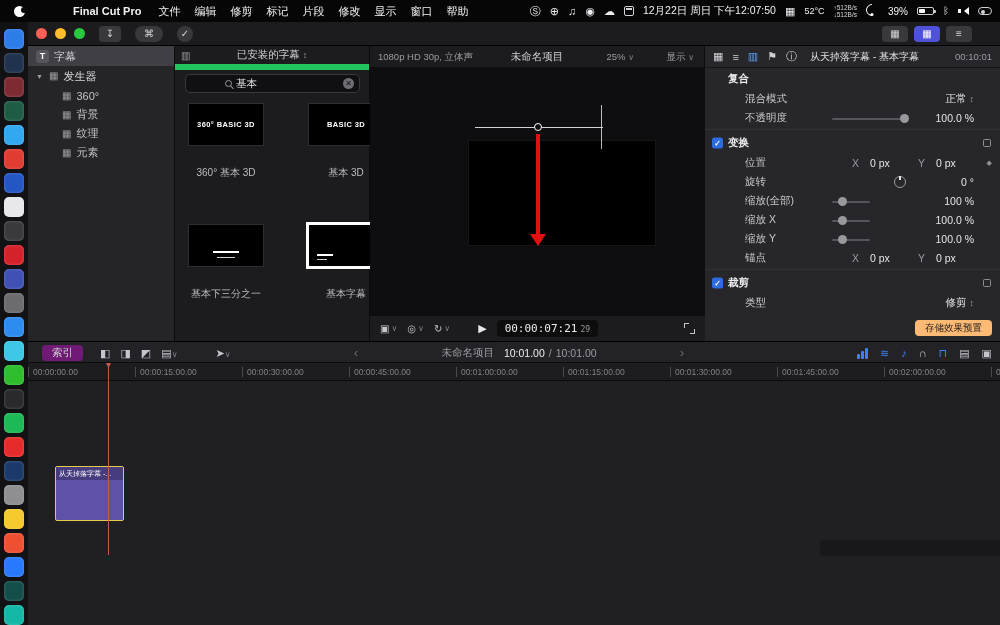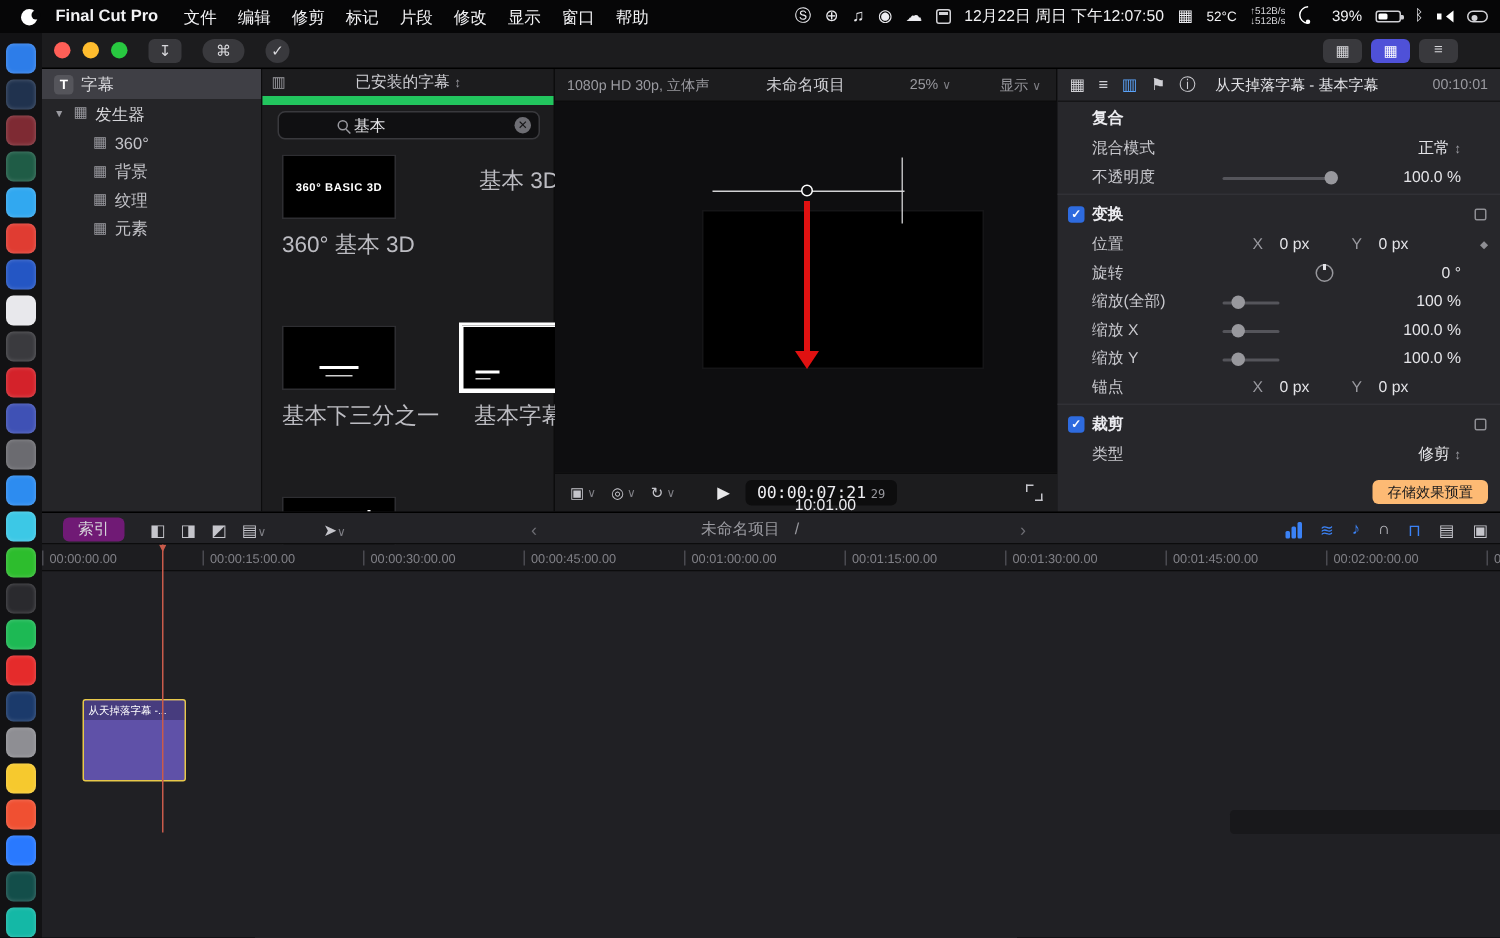--- a/index.html
+++ b/index.html
@@ -4,21 +4,21 @@
 <style>
   * { margin:0; padding:0; box-sizing:border-box; }
   html,body { width:1000px; height:625px; background:#000; font-family:"Liberation Sans",sans-serif; overflow:hidden; }
   #screen { position:relative; width:1000px; height:625px; background:#161618; }
 
   
   #menubar { position:absolute; left:0; top:0; width:1000px; height:22px; background:#060607;
     display:flex; align-items:center; color:#f2f2f4; font-size:11px; padding:0 8px; z-index:40; }
   .apple-logo { width:11px; height:11px; background:#fff; border-radius:50%; position:relative; margin:0 12px 0 6px; }
   .apple-logo::after { content:""; position:absolute; right:-2px; top:1px; width:6px; height:6px; background:#060607; border-radius:50%; }
-  .mb-app { font-weight:bold; margin-right:10px; white-space:nowrap; }
+  .mb-app { font-weight:bold; margin-right:10px; white-space:nowrap;margin-left:36px; }
   .menu-item { padding:0 7px; white-space:nowrap; cursor:default; }
   #mb-right { margin-left:auto; display:flex; align-items:center; gap:9px; font-size:10px; }
   .mb-ico { font-size:11px; line-height:1; color:#ececf0; }
   .mb-stack { display:flex; flex-direction:column; align-items:flex-end; font-size:6.5px; line-height:7px; color:#d8d8dc; }
   .mb-date { font-size:10.5px; white-space:nowrap; }
   .batt { width:17px; height:8px; border:1px solid #cfcfd4; border-radius:2px; position:relative; }
   .batt::before { content:""; position:absolute; left:1px; top:1px; bottom:1px; width:39%; background:#fff; border-radius:1px; }
   .batt::after { content:""; position:absolute; right:-3px; top:2px; width:2px; height:3px; background:#cfcfd4; border-radius:0 1px 1px 0; }
   .wifi { position:relative; width:13px; height:10px; }
   .wifi::before { content:""; position:absolute; left:50%; bottom:0; transform:translateX(-50%); width:3px; height:3px; background:#fff; border-radius:50%; }
@@ -84,21 +84,21 @@
   .thumb-text { font-size:7.5px; font-weight:bold; color:#fff; letter-spacing:.4px; display:none; }
   .thumb.t-center .thumb-text { display:block; }
   .t-vdots .thumb-box::before { content:""; width:2px; height:28px;
     background:repeating-linear-gradient(#fff 0 2px, transparent 2px 5px); }
   .t-lower .thumb-box::before { content:""; position:absolute; left:24px; bottom:13px; width:26px; height:2px; background:#fff; }
   .t-lower .thumb-box::after { content:""; position:absolute; left:28px; bottom:8px; width:18px; height:1.5px; background:#cfcfcf; }
   .t-bl .thumb-box::before { content:""; position:absolute; left:8px; bottom:10px; width:16px; height:2px; background:#fff; }
   .t-bl .thumb-box::after { content:""; position:absolute; left:8px; bottom:6px; width:10px; height:1.5px; background:#cfcfcf; }
   .t-vright .thumb-box::before { content:""; position:absolute; right:16px; top:8px; width:2px; height:26px;
     background:repeating-linear-gradient(#fff 0 2px, transparent 2px 5px); }
-  .thumb-label { margin-top:8px; text-align:center; font-size:15px; color:#bcbcc2; white-space:nowrap; }
+  .thumb-label { margin-top:20px; text-align:center; font-size:10px; color:#bcbcc2; white-space:nowrap; }
 
   
   #viewer { position:absolute; left:342px; top:24px; width:335px; height:295px; background:#0e0e10; border-right:1px solid #0c0c0d; }
   .viewer-header { position:relative; height:22px; background:#1c1c1e; border-bottom:1px solid #0c0c0d; color:#9a9aa0; font-size:9.5px; }
   .vh-format { position:absolute; left:8px; top:5px; }
   .vh-project { position:absolute; left:50%; transform:translateX(-50%); top:4px; color:#cfcfd4; font-size:10.5px; }
   .vh-zoom { position:absolute; right:70px; top:5px; }
   .vh-view { position:absolute; right:10px; top:5px; }
   .dd { font-size:8px; color:#7e7e84; }
   .canvas { position:absolute; left:0; top:22px; width:335px; height:247px; background:#0e0e10; overflow:hidden; }
@@ -122,21 +122,21 @@
   .vf-expand::after { content:""; position:absolute; right:0; bottom:0; width:4px; height:4px; border-right:1.5px solid #c5c5cb; border-bottom:1.5px solid #c5c5cb; }
 
   
   #inspector { position:absolute; left:677px; top:24px; width:295px; height:295px; background:#27272b; font-size:10.5px; color:#c8c8cd; }
   .insp-header { position:relative; height:22px; border-bottom:1px solid #151517; display:flex; align-items:center; padding:0 8px; gap:9px; }
   .ih-ico { font-size:11px; color:#cfcfd4; }
   .ih-ico.blue { color:#5aa2f8; }
   .ih-title { margin-left:4px; color:#e4e4e8; font-size:10px; white-space:nowrap; overflow:hidden; max-width:150px; }
   .ih-dur { margin-left:auto; color:#9a9aa0; font-size:9.5px; }
   .isec { position:relative; height:21px; display:flex; align-items:center; padding-left:23px; color:#ececf0; font-weight:bold; }
-  .irow { position:relative; height:19px; display:flex; align-items:center; padding-left:23px; }
+  .irow { position:relative; height:19px; display:flex; align-items:center; padding-left:23px;margin-left:17px; }
   .cb { position:absolute; left:7px; top:50%; transform:translateY(-50%); width:11px; height:11px; background:#2e6bdf; border-radius:2.5px;
     color:#fff; font-size:8px; line-height:11px; text-align:center; }
   .cb::before { content:"✓"; }
   .reset-sq { position:absolute; right:9px; top:50%; transform:translateY(-50%); width:8px; height:8px; border:1px solid #8e8e93; border-radius:1.5px; }
   .val { position:absolute; right:26px; color:#e4e4e8; display:flex; align-items:center; gap:3px; }
   .kf { position:absolute; right:8px; font-size:7px; color:#8e8e93; }
   .slider { position:absolute; left:110px; top:50%; height:2px; background:#55555b; border-radius:1px; }
   .slider.op { width:75px; }
   .slider.sc { width:38px; }
   .knob { position:absolute; top:-3.5px; width:9px; height:9px; border-radius:50%; background:#98989d; }
@@ -152,21 +152,21 @@
     font-size:9.5px; border-radius:4px; display:flex; align-items:center; }
 
   
   #tl-toolbar { position:absolute; left:0; top:319px; width:972px; height:22px; background:#232327; border-top:1px solid #000; border-bottom:1px solid #0c0c0d; }
   .idx-btn { position:absolute; left:14px; top:3px; height:16px; padding:0 10px; background:#701a75; border-radius:4px;
     color:#d5d5d9; font-size:10.5px; display:flex; align-items:center; }
   .tt-icons { position:absolute; left:72px; top:0; height:22px; display:flex; align-items:center; gap:10px; color:#c5c5cb; font-size:11px; }
   .tt-center { position:absolute; left:326px; top:0; width:330px; height:22px; display:flex; align-items:center; font-size:10.5px; }
   .nav-chev { color:#6e6e74; font-size:12px; }
   .tt-project { color:#9a9aa0; margin-left:auto; }
-  .tt-tc { margin-left:10px; color:#ececf0; display:flex; gap:4px;flex-direction:column; }
+  .tt-tc { margin-left:10px; color:#ececf0; display:flex; gap:4px; }
   .tt-tc .total { color:#9a9aa0; }
   .tt-tc .sepc { color:#9a9aa0; }
   .tt-project + .tt-tc + .nav-chev { margin-left:auto; }
   .tt-right { position:absolute; right:8px; top:0; height:22px; display:flex; align-items:center; gap:12px; font-size:11px; color:#c5c5cb; }
   .meter { display:flex; align-items:flex-end; gap:1.5px; }
   .meter span { width:2.5px; background:#3b82f6; border-radius:1px; }
   .m1{height:5px;} .m2{height:8px;} .m3{height:11px;}
   .blue { color:#3b82f6; }
 
   
@@ -309,20 +309,23 @@
         <span class="clear-btn">✕</span>
       </div>
       <div class="thumb-grid">
         <div class="thumb t-center">
             <div class="thumb-box">
               <span class="thumb-text">360° BASIC 3D</span>
             </div>
             <div class="thumb-label">360° 基本 3D</div>
           </div>
           <div class="thumb t-center">
+            <div class="thumb-box">
+              <span class="thumb-text">BASIC 3D</span>
+            </div>
             <div class="thumb-label">基本 3D</div>
           </div>
           <div class="thumb t-lower">
             <div class="thumb-box">
               
             </div>
             <div class="thumb-label">基本下三分之一</div>
           </div>
           <div class="thumb t-bl selected">
             <div class="thumb-box">

